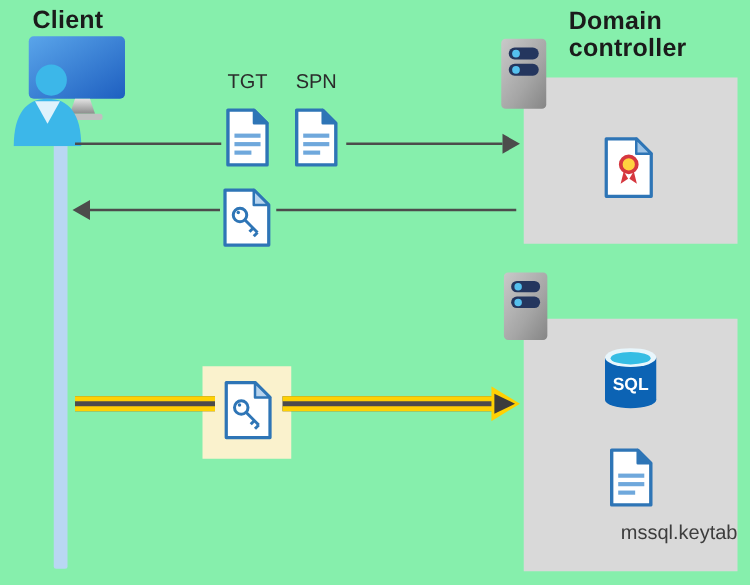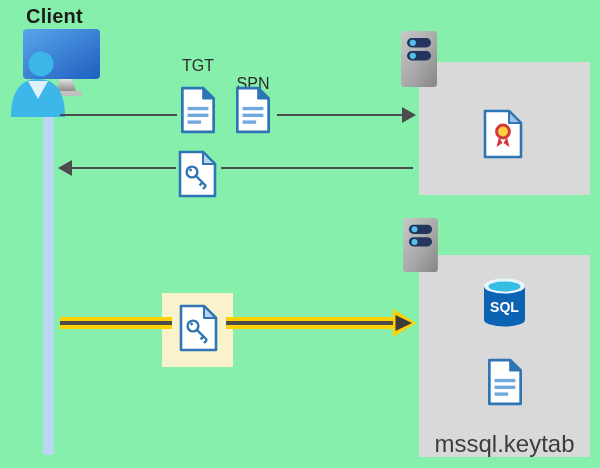--- a/index.html
+++ b/index.html
@@ -28,21 +28,21 @@
     width:0;height:0;border-top:8px solid transparent;border-bottom:8px solid transparent;
     border-right:14px solid var(--arrow-dark,#4c4c4c);
   }
   .yellow-line{
     height:4px;background:var(--arrow-dark,#4c4c4c);
     border-top:4px solid var(--arrow-yellow,#ffd103);
     border-bottom:4px solid var(--arrow-yellow,#ffd103);
   }
   .highlight-box{background:var(--highlight-yellow,#faf2cd);}
   .keytab-label{
-    font-size:24px;color:#3d3d3d;text-align:center;line-height:22px;margin-top:17px;
+    font-size:16px;color:#3d3d3d;text-align:right;line-height:22px;
   }
   .defs-holder{position:absolute;width:0;height:0;overflow:hidden;}
 </style>
 </head>
 <body>
 
 <svg class="defs-holder" aria-hidden="true">
   <defs>
     <linearGradient id="gradMonitor" x1="0" y1="0" x2="1" y2="1">
       <stop offset="0" stop-color="#5aa5ea"></stop>
@@ -98,21 +98,21 @@
   <svg class="abs" style="left:5px;top:25px;" width="100" height="92" viewBox="0 0 100 92">
     <rect x="18" y="4" width="77" height="50" rx="4" fill="url(#gradMonitor)"></rect>
     <polygon points="55,54 67,54 71,66 51,66" fill="url(#gradStand)"></polygon>
     <rect x="43" y="66" width="34" height="5" rx="2" fill="#c0c0c0"></rect>
     <path d="M6 92 C6 66 16 54 33 54 C50 54 60 66 60 92 Z" fill="#3cb7e9"></path>
     <polygon points="23,56 43,56 33,74" fill="#dff2fc"></polygon>
     <circle cx="36" cy="39" r="12.5" fill="#3cb7e9"></circle>
   </svg>
 
   <div class="abs msg-label" style="left:179px;top:57px;width:38px;">TGT</div>
-  <div class="abs msg-label" style="left:234px;top:75px;width:38px;">SPN</div>
+  <div class="abs msg-label" style="left:234px;top:57px;width:38px;">SPN</div>
 
   <div class="abs hline" style="left:60px;top:114px;width:117px;"></div>
   <div class="abs hline" style="left:277px;top:114px;width:125px;"></div>
   <div class="abs arrowhead-right" style="left:402px;top:107px;"></div>
 
   <svg class="abs" style="left:179px;top:86px;" width="38" height="48" viewBox="0 0 34 46">
       <use href="#sym-doc"></use>
     </svg>
   <svg class="abs" style="left:234px;top:86px;" width="38" height="48" viewBox="0 0 34 46">
       <use href="#sym-doc"></use>
@@ -122,20 +122,21 @@
   <div class="abs hline" style="left:72px;top:167px;width:104px;"></div>
   <div class="abs hline" style="left:221px;top:167px;width:192px;"></div>
   <svg class="abs" style="left:178px;top:150px;" width="39" height="48" viewBox="0 0 39 48">
       <use href="#sym-keydoc"></use>
     </svg>
 
   <div class="abs gray-box" style="left:419px;top:62px;width:171px;height:133px;"></div>
   <svg class="abs" style="left:400px;top:30px;" width="38" height="58" viewBox="0 0 38 58">
       <use href="#sym-server"></use>
     </svg>
+  <div class="abs title" style="left:455px;top:6px;width:140px;">Domain controller</div>
   <svg class="abs" style="left:483px;top:109px;" width="40" height="50" viewBox="0 0 40 50">
       <use href="#sym-certdoc"></use>
     </svg>
 
   <div class="abs gray-box" style="left:419px;top:255px;width:171px;height:202px;"></div>
   <svg class="abs" style="left:402px;top:217px;" width="37" height="56" viewBox="0 0 38 58">
       <use href="#sym-server"></use>
     </svg>
   <svg class="abs" style="left:483px;top:278px;" width="43" height="50" viewBox="0 0 42 50">
     <ellipse cx="21" cy="42" rx="20.5" ry="6.5" fill="#0c63b4"></ellipse>

